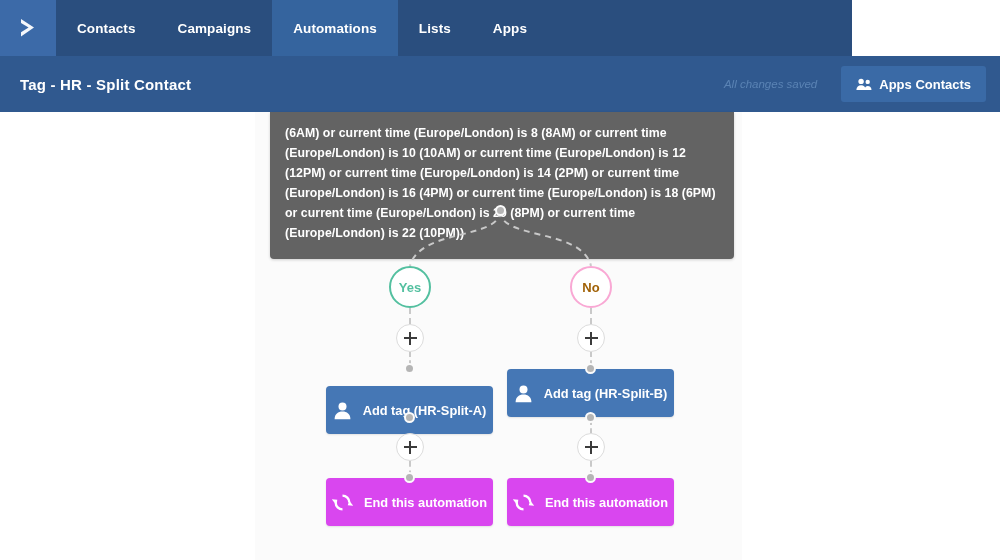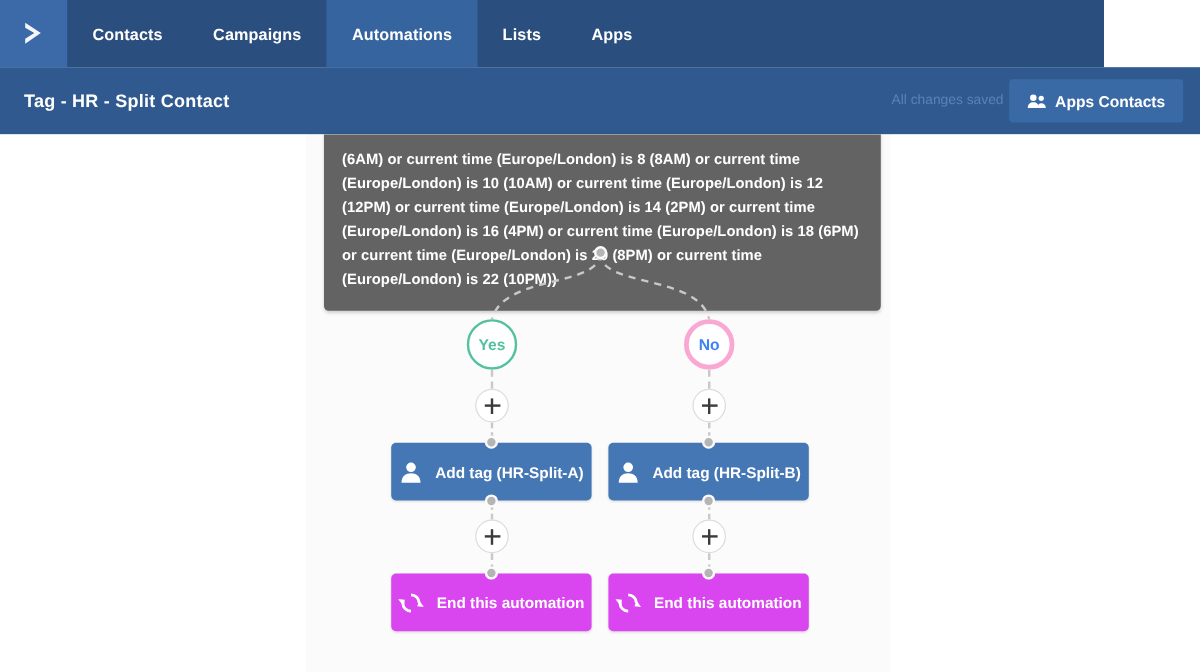--- a/index.html
+++ b/index.html
@@ -16,21 +16,21 @@
     position: relative;
     width: 1000px;
     height: 560px;
     background: #ffffff;
   }
 
   
   .topnav {
     position: absolute;
     top: 0; left: 0;
-    width: 920px;
+    width: 852px;
     height: 56px;
     background: #2a4e7e;
     display: flex;
     align-items: center;
   }
   .logo-tile {
     width: 56px;
     height: 56px;
     background: #3c6aa8;
     display: flex;
@@ -82,22 +82,23 @@
   }
   .subheader-right {
     margin-left: auto;
     display: flex;
     align-items: center;
     margin-right: 14px;
   }
   .saved-text {
     color: #5a83b4;
     font-size: 11.5px;
-    margin-right: 5px;
-    white-space: nowrap;
+    margin-right: 24px;
+    white-space: nowrap;
+    font-style: italic;
   }
   .view-contacts-btn {
     background: #3a6aa6;
     color: #ffffff;
     font-size: 13px;
     font-weight: bold;
     border: none;
     border-radius: 3px;
     padding: 0 15px;
     height: 36px;
@@ -185,21 +186,21 @@
     box-sizing: border-box;
     display: flex;
     align-items: center;
     justify-content: center;
     font-size: 13px;
     font-weight: bold;
     z-index: 6;
     cursor: pointer;
   }
   .yn-yes { border: 2px solid #54c0a0; color: #54c0a0; }
-  .yn-no  { border: 4px solid #f9a8d4; color: #3b82f6; }
+  .yn-no  { border: 2px solid #f9a8d4; color: #a16207; }
 
   .plus-circle {
     position: absolute;
     width: 28px; height: 28px;
     border-radius: 50%;
     background: #ffffff;
     border: 1px solid #dcdcdc;
     box-sizing: border-box;
     display: flex;
     align-items: center;
@@ -306,21 +307,21 @@
 
   <div class="yn-circle yn-yes" style="left:389px; top:266px;">
     <span>Yes</span>
   </div>
 
   <div class="vline" style="left:409px; top:308px; height:16px;"></div>
   <div class="plus-circle" style="left:396px; top:324px;"></div>
   <div class="vline" style="left:409px; top:352px; height:13px;"></div>
   <div class="node-dot" style="left:404px; top:363px;"></div>
 
-  <div class="card card-blue" style="left:326px; top:369px;">
+  <div class="card card-blue" style="left:326px; top:386px;">
     <span>
       <svg width="19" height="19" viewBox="0 0 19 19">
         <circle cx="9.5" cy="5.4" r="4" fill="#ffffff"></circle>
         <path d="M1.6 18.2 C1.6 12.9 5.1 10.4 9.5 10.4 C13.9 10.4 17.4 12.9 17.4 18.2 Z" fill="#ffffff"></path>
       </svg>
     </span>
     <span>Add tag (HR-Split-A)</span>
   </div>
 
   <div class="node-dot" style="left:404px; top:412px;"></div>

